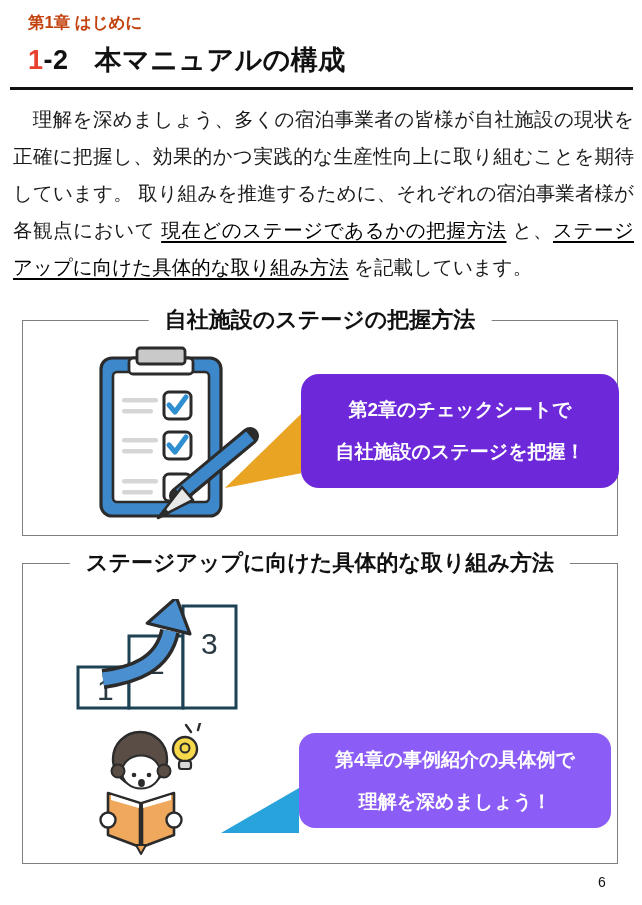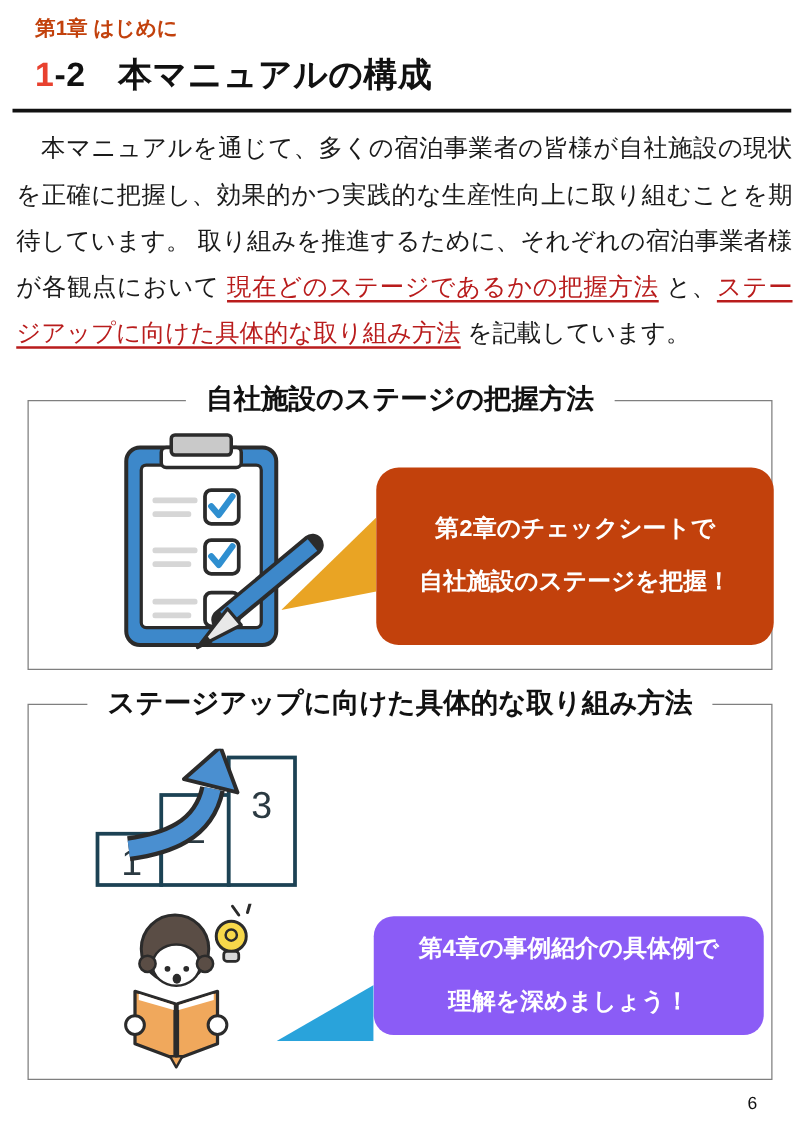--- a/index.html
+++ b/index.html
@@ -33,21 +33,21 @@
     width:623px; height:2.6px; background:#111;
   }
 
   
   .intro {
     position:absolute; left:13px; top:101px; width:621px;
     font-size:19.5px; line-height:37px; color:#1a1a1a;
     text-align:justify;
   }
   .ref-link {
-    color:#b91c1c;
+    color:#000000;
     text-decoration:underline;
     text-decoration-thickness:1.5px;
     text-underline-offset:4px;
   }
 
   
   .section-box {
     position:absolute; left:22px; width:596px;
     border:1.5px solid #7f7f7f; background:#fff;
   }
@@ -62,21 +62,21 @@
   }
 
   
   .bubble {
     position:absolute; border-radius:16px;
     display:flex; flex-direction:column; justify-content:center;
     text-align:center; color:#fff; font-weight:700;
     font-size:19px; line-height:42px;
   }
   .bubble .tail { position:absolute; }
-  #bubble-ch2 { left:278px; top:53px; width:318px; height:142px; background:#c2410c; border-radius:18px;font-family:Liberation Mono, monospace; }
+  #bubble-ch2 { left:278px; top:53px; width:318px; height:114px; background:#6d28d9; border-radius:18px; }
   #bubble-ch2 .tail {
     left:-76px; top:40px; width:76px; height:74px; background:#e9a424;
     clip-path:polygon(100% 0, 100% 80%, 0 100%);
   }
   #bubble-ch3 { left:275px; top:35px; width:321px; height:99px; background:#199a92; }
   #bubble-ch3 .tail {
     left:-72px; top:47px; width:72px; height:45px; background:#199a92;
     clip-path:polygon(100% 0, 100% 100%, 0 100%);
   }
   #bubble-ch4 { left:276px; top:169px; width:312px; height:95px; background:#8b5cf6; }
@@ -105,21 +105,21 @@
 <body>
 
 <div id="page">
 
   <div class="chapter-label">第1章 はじめに</div>
   <div class="page-title">
     <span class="title-no">1</span><span class="title-dash">-2</span><span class="title-text">本マニュアルの構成</span>
   </div>
   <div class="title-divider"></div>
 
-  <p class="intro"><span>　本マニュアルを通じて、多くの宿泊事業者の皆様が自社施設の現状を正確に把握し、効果的かつ実践的な生産性向上に取り組むことを期待しています。 取り組みを推進するために、それぞれの宿泊事業者様が各観点において </span><span class="ref-link">現在どのステージであるかの把握方法</span><span> と、</span><span class="ref-link">ステージアップに向けた具体的な取り組み方法</span><span> を記載しています。</span></p>
+  <p class="intro"><span>　理解を深めましょう、多くの宿泊事業者の皆様が自社施設の現状を正確に把握し、効果的かつ実践的な生産性向上に取り組むことを期待しています。 取り組みを推進するために、それぞれの宿泊事業者様が各観点において </span><span class="ref-link">現在どのステージであるかの把握方法</span><span> と、</span><span class="ref-link">ステージアップに向けた具体的な取り組み方法</span><span> を記載しています。</span></p>
 
   <div class="section-box" id="box1">
     <div class="section-title">自社施設のステージの把握方法</div>
 
     <svg id="clipboard-illu" class="illu" width="170" height="178" viewBox="0 0 170 178">
 
       <rect x="3" y="12" width="120" height="158" rx="11" fill="#3d88ca" stroke="#2b2b2b" stroke-width="3.2"></rect>
 
       <rect x="15" y="26" width="96" height="130" rx="4" fill="#ffffff" stroke="#2b2b2b" stroke-width="2.6"></rect>
 

